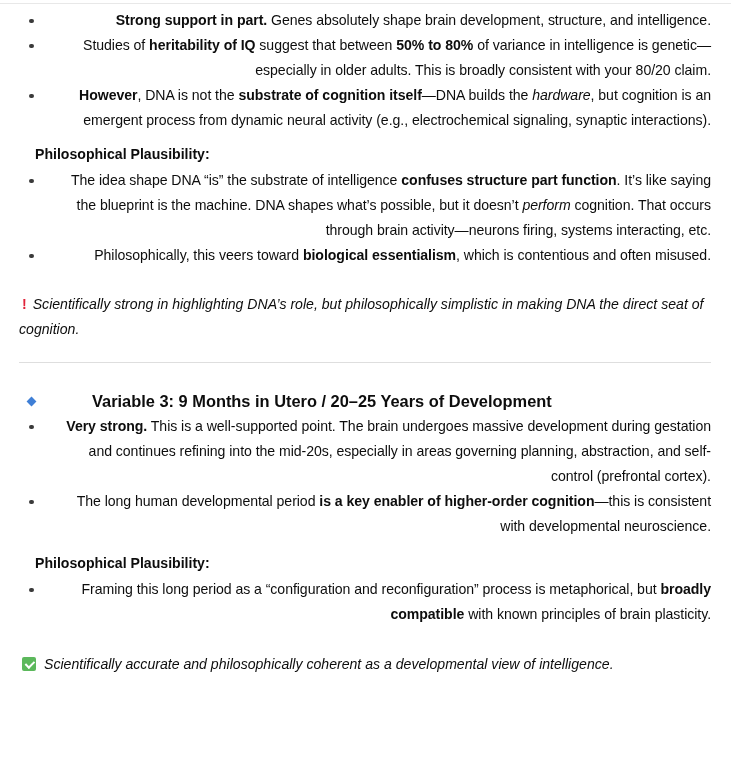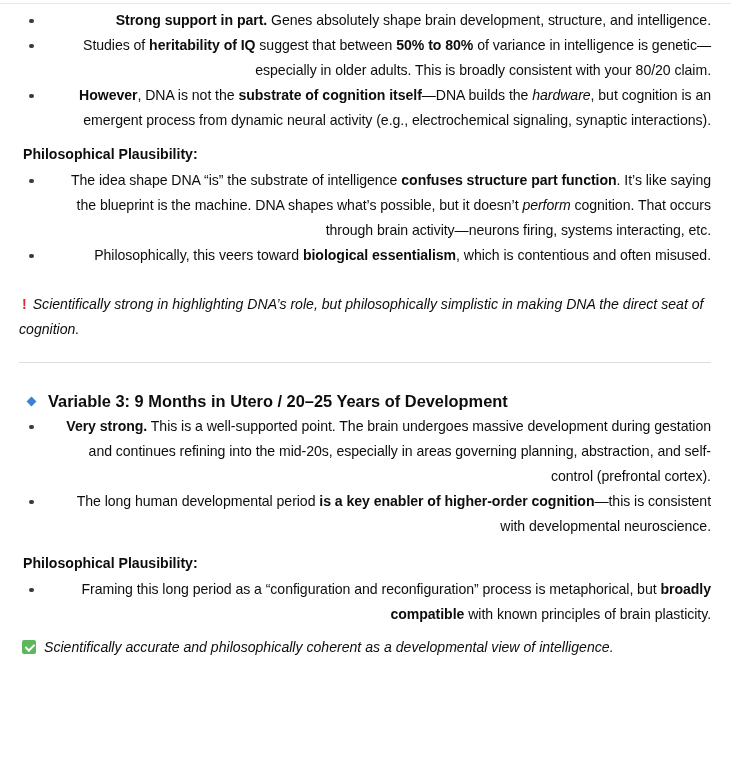--- a/index.html
+++ b/index.html
@@ -11,21 +11,21 @@
   .top-rule { position: absolute; left: 0; top: 3px; width: 731px; height: 1px; background: #e8e8e8; }
   .content { position: absolute; left: 19px; top: 8px; width: 692px; }
   ul { list-style: none; margin: 0; padding: 0; }
   li { position: relative; padding-left: 29px; line-height: 25px; font-size: 14.1px; letter-spacing: -0.05px; text-align: right; }
   li::before {
     content: ""; position: absolute; left: 10px; top: 10.5px; width: 4.5px; height: 4.5px;
     border-radius: 50%; background: #3a3a3a;
   }
   b { font-weight: bold; }
   i { font-style: italic; }
-  .sub-heading { font-weight: bold; font-size: 14.1px; line-height: 22px; margin: 4px; }
+  .sub-heading { font-weight: bold; font-size: 14.1px; line-height: 22px; margin: 16px; }
   .verdict { font-style: italic; font-size: 14.1px; line-height: 25px; margin: 0; }
   .excl { color: #e0243a; font-style: normal; font-weight: bold; margin-right: 6px; margin-left: 3px; }
   .divider { height: 1px; background: #dedede; margin: 0; }
   .section-title { display: flex; align-items: center; font-size: 16.4px; font-weight: bold; line-height: 26px; }
   .diamond { display: inline-block; width: 7px; height: 7px; background: #3f7fd6; transform: rotate(45deg); margin-left: 9px; margin-right: 13px; }
   .check {
     display: inline-block; width: 14px; height: 14px; border-radius: 2px; background: #5cb85c;
     vertical-align: -2px; margin-left: 3px; margin-right: 8px; position: relative;
   }
   .check::after {
@@ -50,32 +50,32 @@
 
   <ul>
     <li><span>The idea shape DNA “is” the substrate of intelligence </span><b>confuses structure part function</b><span>. It’s like saying the blueprint is the machine. DNA shapes what’s possible, but it doesn’t </span><i>perform</i><span> cognition. That occurs through brain activity—neurons firing, systems interacting, etc.</span></li>
     <li><span>Philosophically, this veers toward </span><b>biological essentialism</b><span>, which is contentious and often misused.</span></li>
   </ul>
 
   <p class="verdict" style="margin-top:24px;"><span class="excl">!</span><span>Scientifically strong in highlighting DNA’s role, but philosophically simplistic in making DNA the direct seat of cognition.</span></p>
 
   <div class="divider" style="margin-top:20px;"></div>
 
-  <div class="section-title" style="margin-top:25px;">
+  <div class="section-title" style="margin-top:25px;gap:44px;">
     <span class="diamond"></span>
     <span>Variable 3: 9 Months in Utero / 20–25 Years of Development</span>
   </div>
 
 
   <ul>
     <li><b>Very strong.</b><span> This is a well-supported point. The brain undergoes massive development during gestation and continues refining into the mid-20s, especially in areas governing planning, abstraction, and self-control (prefrontal cortex).</span></li>
     <li><span>The long human developmental period </span><b>is a key enabler of higher-order cognition</b><span>—this is consistent with developmental neuroscience.</span></li>
   </ul>
 
   <p class="sub-heading" style="margin-top:13px; margin-bottom:3px;">Philosophical Plausibility:</p>
 
   <ul>
     <li><span>Framing this long period as a “configuration and reconfiguration” process is metaphorical, but </span><b>broadly compatible</b><span> with known principles of brain plasticity.</span></li>
   </ul>
 
-  <p class="verdict" style="margin-top:8px;"><span class="check"></span><span>Scientifically accurate and philosophically coherent as a developmental view of intelligence.</span></p>
+  <p class="verdict" style="margin-top:25px;"><span class="check"></span><span>Scientifically accurate and philosophically coherent as a developmental view of intelligence.</span></p>
 
 </div>
 
 </body></html>

